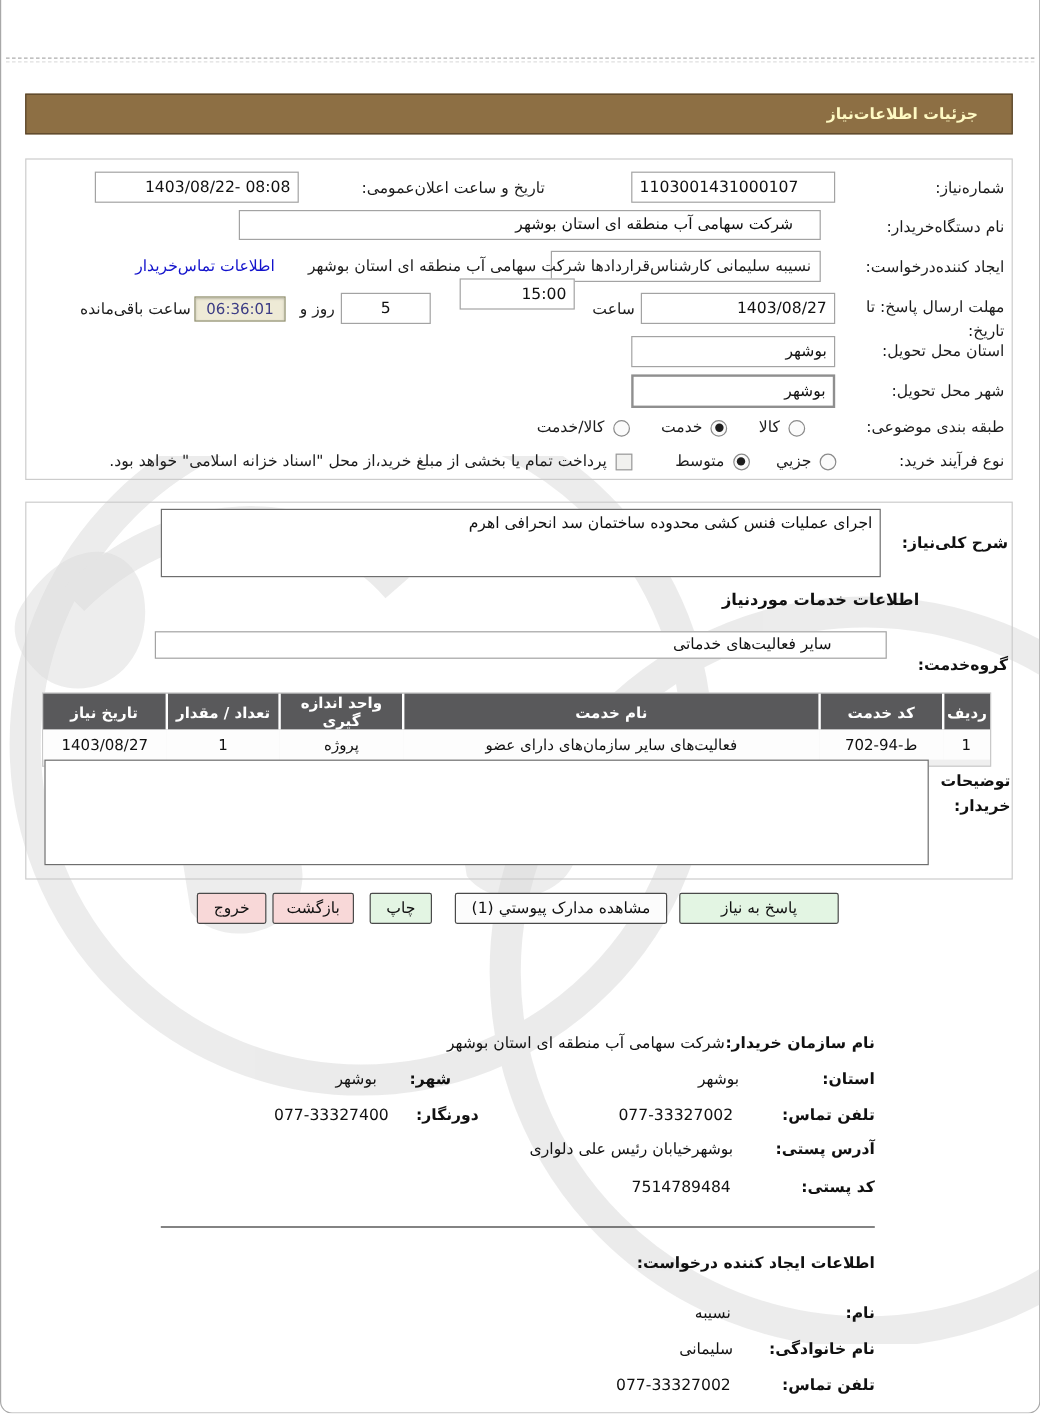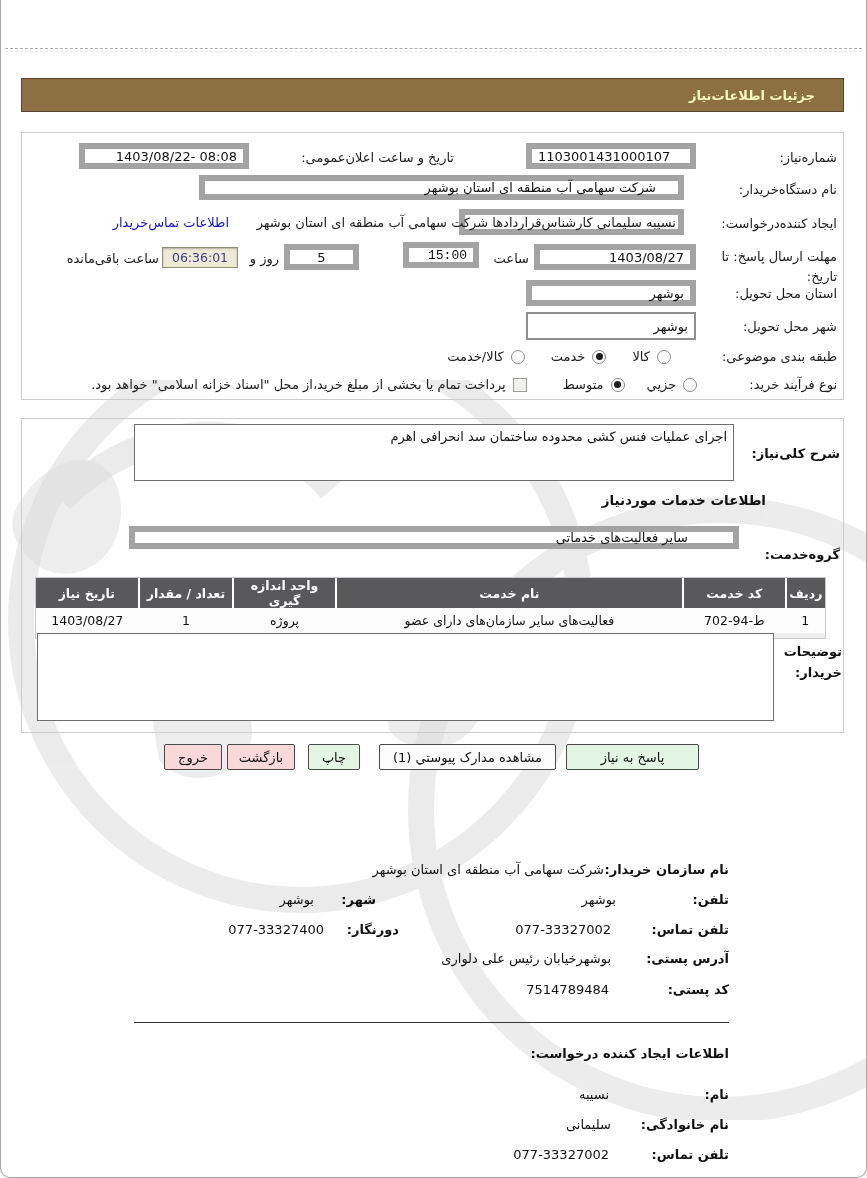--- a/index.html
+++ b/index.html
@@ -3,21 +3,21 @@
 <meta charset="utf-8">
 <style>
   html,body{margin:0;padding:0;background:#fff;}
   body{font-family:"DejaVu Sans", sans-serif;}
   .page{position:relative;width:865px;height:1177px;background:#fff;
         border:1px solid #a8a8a8;border-top:none;border-radius:0 0 10px 10px;
         overflow:hidden;direction:rtl;}
   .ab{position:absolute;z-index:1;}
   .lbl{font-size:13px;color:#1c1c1c;white-space:nowrap;}
   .blbl{font-size:13px;font-weight:bold;color:#111;white-space:nowrap;}
-  .box{background:#fff;border:6px solid #a3a3a3;box-sizing:border-box;
+  .box{background:#fff;border:1px solid #a3a3a3;box-sizing:border-box;
        font-size:13px;color:#111;display:flex;align-items:center;}
   .box.v-right{justify-content:flex-start;padding-right:6px;}
   .box.v-left{justify-content:flex-end;padding-left:6px;}
   .box.v-center{justify-content:center;}
   .ltr{direction:ltr;unicode-bidi:isolate;}
   .panel{border:1px solid #cccccc;background:transparent;box-sizing:border-box;}
   .bar{background:#8d6f44;border:1px solid #57442a;box-sizing:border-box;
        color:#fef9c3;font-size:13px;font-weight:bold;display:flex;align-items:center;}
   .dotline{border-top:1px dashed #adadad;}
   .dotline2{border-top:1px dashed #e0e0e0;}
@@ -93,21 +93,21 @@
   <span class="ab lbl" style="right:29px;top:216px;">ایجاد کننده‌درخواست:</span>
   <div class="ab box" style="right:182px;top:209px;width:225px;height:26px;"></div>
   <span class="ab link" style="right:637px;top:215px;z-index:1;">اطلاعات تماس‌خریدار</span>
   <span class="ab lbl" style="right:190px;top:215px;z-index:2;white-space:nowrap;">نسیبه سلیمانی کارشناس‌قراردادها شرکت سهامی آب منطقه ای استان بوشهر</span>
 
   <span class="ab lbl" style="right:29px;top:247px;width:122px;white-space:normal;line-height:1.5;">مهلت ارسال پاسخ: تا تاریخ:</span>
   <div class="ab box v-right" style="right:170px;top:244px;width:162px;height:26px;">
     <span class="ltr">1403/08/27</span>
   </div>
   <span class="ab lbl" style="right:337px;top:251px;">ساعت</span>
-  <div class="ab box v-right" style="right:387px;top:242px;width:76px;height:26px;font-family:Liberation Mono, monospace;">
+  <div class="ab box v-right" style="right:387px;top:232px;width:96px;height:26px;">
     <span class="ltr">15:00</span>
   </div>
   <div class="ab box v-center" style="right:507px;top:244px;width:75px;height:26px;">
     <span class="ltr">5</span>
   </div>
   <span class="ab lbl" style="right:587px;top:251px;">روز و</span>
   <div class="ab countdown" style="right:628px;top:247px;width:74px;height:19px;">
     <span class="ltr">06:36:01</span>
   </div>
   <span class="ab lbl" style="right:707px;top:251px;">ساعت باقی‌مانده</span>
@@ -219,21 +219,21 @@
     <span>بازگشت</span>
   </button>
   <button class="ab btn pink" style="right:644px;top:744px;width:58px;height:26px;">
     <span>خروج</span>
   </button>
 
 
   <span class="ab clbl" style="right:137px;top:862px;">نام سازمان خریدار:</span>
   <span class="ab cval" style="right:262px;top:862px;">شرکت سهامی آب منطقه ای استان بوشهر</span>
 
-  <span class="ab clbl" style="right:137px;top:892px;">تلفن:</span>
+  <span class="ab clbl" style="right:137px;top:892px;">استان:</span>
   <span class="ab cval" style="right:250px;top:892px;">بوشهر</span>
   <span class="ab clbl" style="right:490px;top:892px;">شهر:</span>
   <span class="ab cval" style="right:552px;top:892px;">بوشهر</span>
 
   <span class="ab clbl" style="right:137px;top:922px;">تلفن تماس:</span>
   <span class="ab cval ltr" style="right:255px;top:922px;">077-33327002</span>
   <span class="ab clbl" style="right:467px;top:922px;">دورنگار:</span>
   <span class="ab cval ltr" style="right:542px;top:922px;">077-33327400</span>
 
   <span class="ab clbl" style="right:137px;top:951px;">آدرس پستی:</span>

